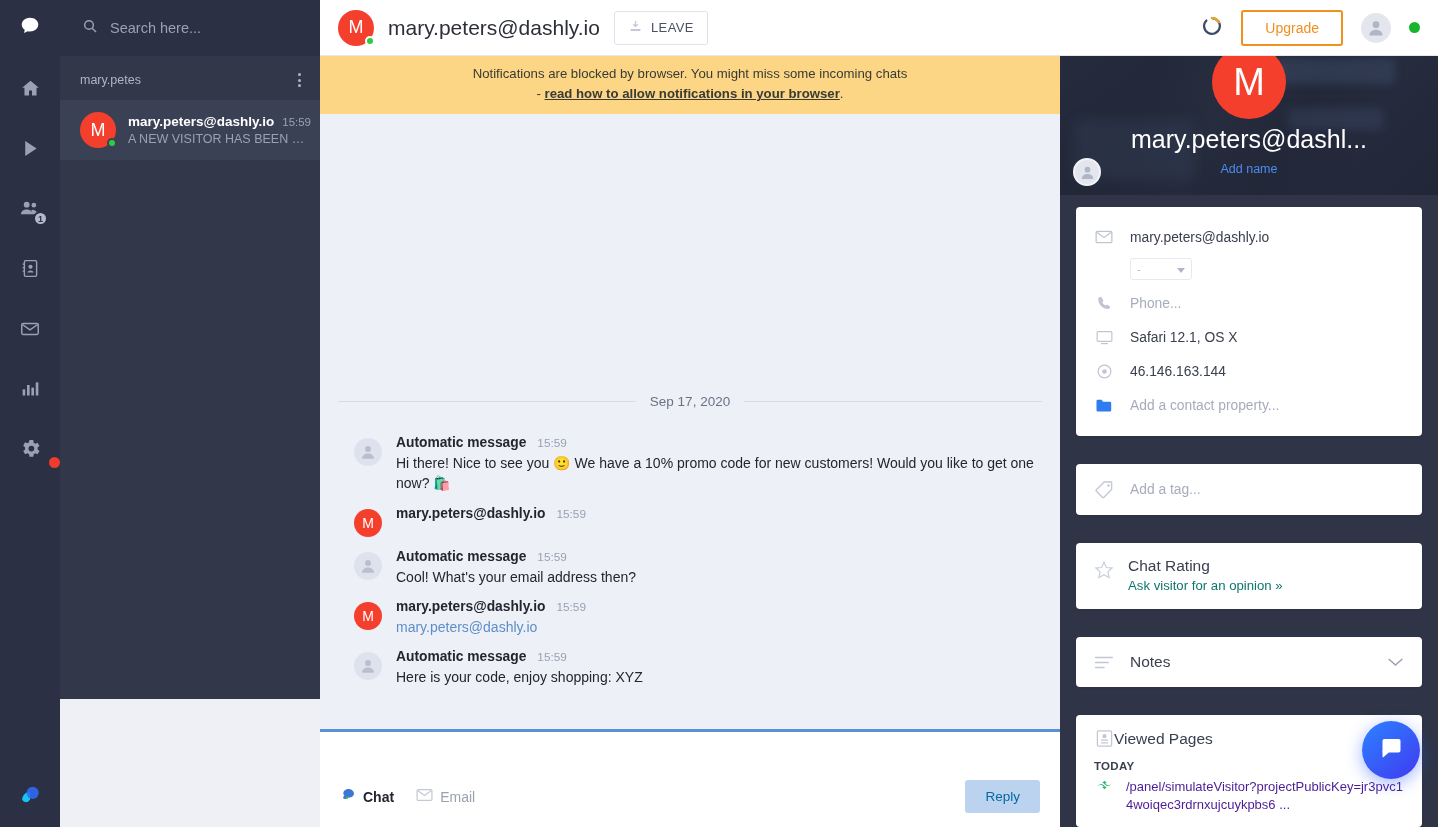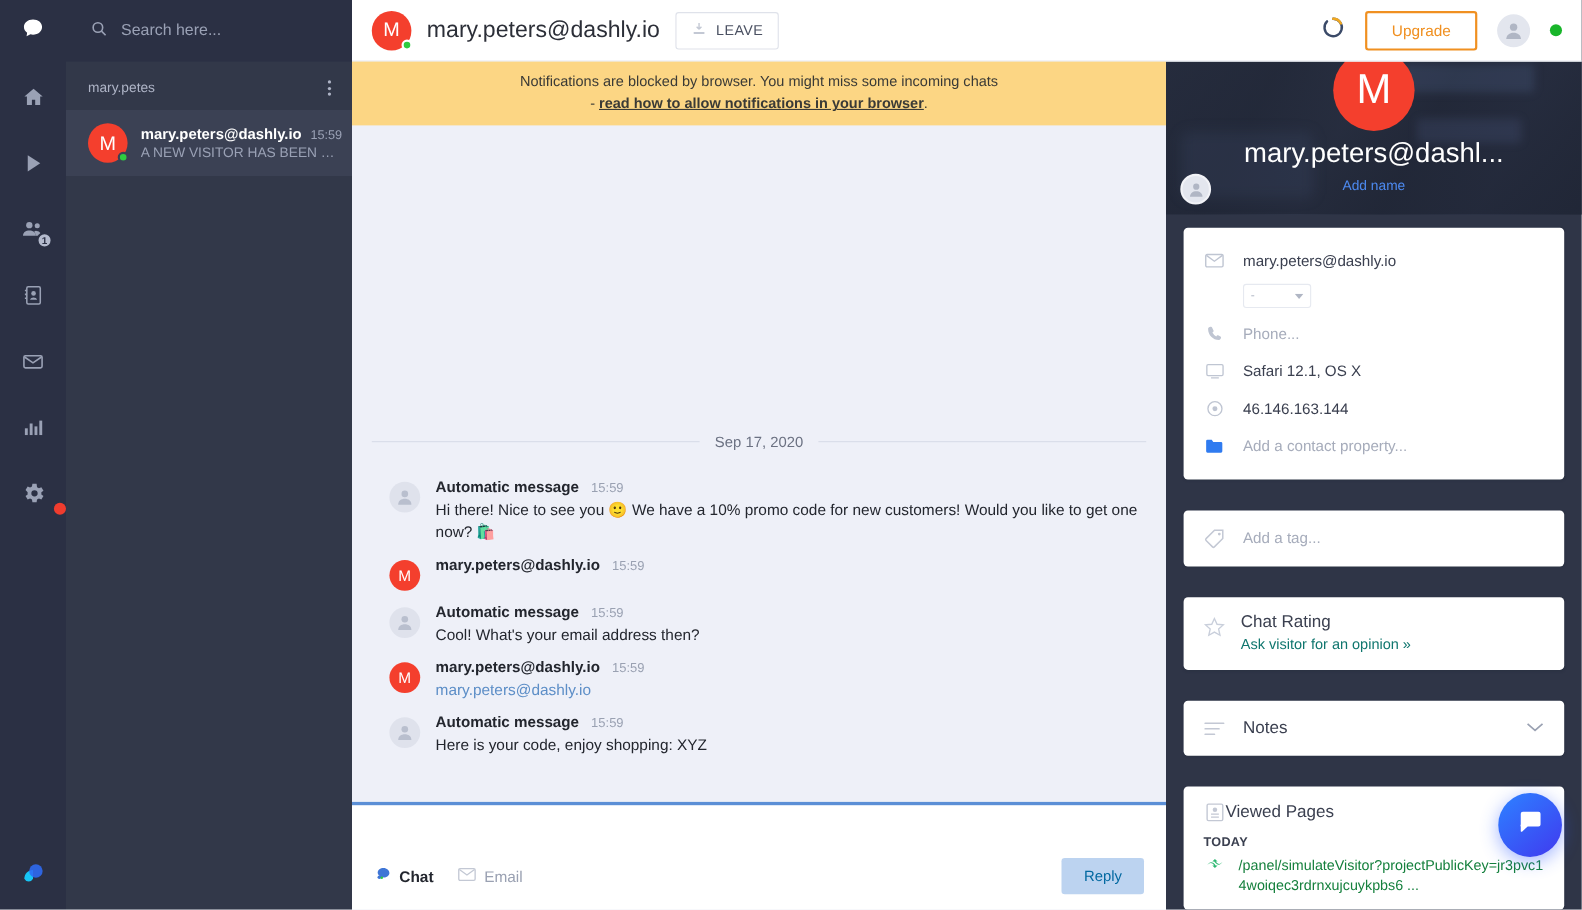--- a/index.html
+++ b/index.html
@@ -37,21 +37,21 @@
   }
   .rail-dot {
     position: absolute; right: 0px; bottom: 10px;
     width: 11px; height: 11px; border-radius: 50%;
     background: #f03c2e;
   }
   .rail-logo { position: absolute; bottom: 14px; left: 16px; }
 
   
   .convlist {
-    width: 260px; flex: 0 0 260px; height: 827px;
+    width: 260px; flex: 0 0 260px; height: 699px;
     background: #323849;
     display: flex; flex-direction: column;
   }
   .search-bar {
     height: 56px; display: flex; align-items: center;
     padding-left: 22px; gap: 12px;
     background: #2b3044;
   }
   .search-input {
     background: transparent; border: none; outline: none;
@@ -249,21 +249,21 @@
   .rating-row { display: flex; align-items: flex-start; gap: 14px; padding: 14px 18px 16px; }
   .rating-title { font-size: 15.5px; color: #3b4050; }
   .rating-link { font-size: 13.2px; color: #0f766e; margin-top: 3px; cursor: pointer; }
   .notes-row { display: flex; align-items: center; gap: 16px; padding: 16px 18px; }
   .notes-title { font-size: 15.5px; color: #3b4050; }
   .chev { margin-left: auto; cursor: pointer; }
   .vp-row { display: flex; align-items: center; padding: 14px 18px 6px; }
   .vp-title { font-size: 15.5px; color: #3b4050; }
   .vp-today { font-size: 11.5px; font-weight: bold; color: #3b4050; padding: 6px 18px 4px; letter-spacing: .3px; }
   .vp-item { display: flex; gap: 12px; padding: 2px 18px 14px; }
-  .vp-url { font-size: 13px; color: #15803d; line-height: 1.35; word-break: break-all; cursor: pointer; }
+  .vp-url { font-size: 13px; color: #4c1d95; line-height: 1.35; word-break: break-all; cursor: pointer; }
   .fab {
     position: absolute; right: 18px; bottom: 48px;
     width: 58px; height: 58px; border-radius: 50%;
     background: linear-gradient(140deg,#2f7bff 10%,#3f3df0 95%);
     display: flex; align-items: center; justify-content: center;
     box-shadow: 0 4px 16px rgba(47,92,255,.45); cursor: pointer;
   }
 
   
   .global-hdr {

